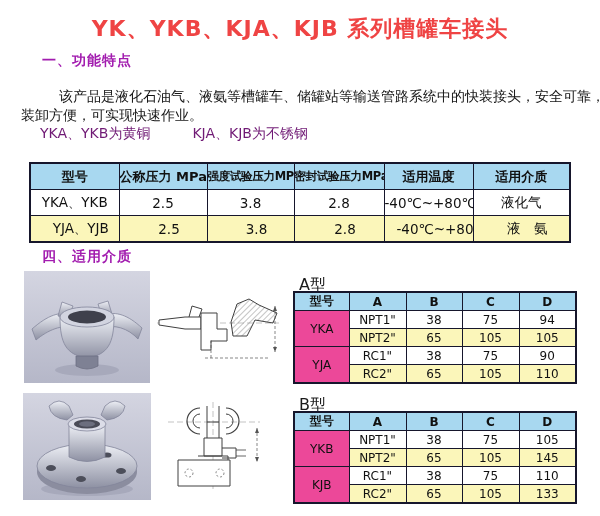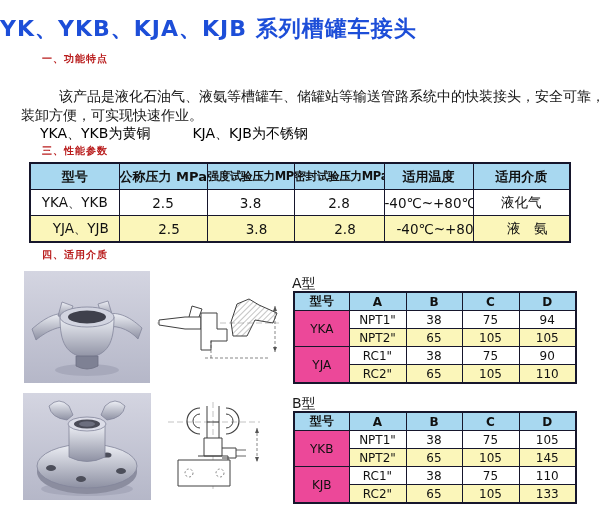--- a/index.html
+++ b/index.html
@@ -1,39 +1,39 @@
 <!DOCTYPE html>
 <html><head>
 <meta charset="utf-8">
 <style>
   html,body{margin:0;padding:0;background:#ffffff;}
   .page{position:relative;width:600px;height:516px;background:#ffffff;overflow:hidden;
         font-family:"DejaVu Sans","Liberation Sans",sans-serif;color:#111;}
-  .page-title{position:absolute;top:14px;left:0;width:100%;
-        font-size:22px;font-weight:bold;letter-spacing:1px;color:#1d4ed8;}
-  .sec-heading{position:absolute;font-size:10px;font-weight:bold;color:#b91c1c;letter-spacing:1px;}
+  .page-title{position:absolute;top:14px;left:0;width:100%;text-align:center;
+        font-size:22px;font-weight:bold;letter-spacing:1px;color:#ef4444;}
+  .sec-heading{position:absolute;font-size:14px;font-weight:bold;color:#a21caf;letter-spacing:1px;}
   #sec-features{left:42px;top:52px;}
   #sec-materials{left:42px;top:108px;}
   #sec-performance{left:42px;top:144px;}
   #sec-dimensions{left:42px;top:248px;}
   .features-par{position:absolute;left:4px;top:70px;width:594px;margin:17px;
         font-size:14px;line-height:19px;text-indent:38px;color:#141414;}
-  .materials-line{position:absolute;left:40px;top:125px;margin:0;font-size:14px;color:#000000;}
+  .materials-line{position:absolute;left:40px;top:125px;margin:0;font-size:14px;color:#701a75;}
 
   table{border-collapse:collapse;table-layout:fixed;}
   th,td{padding:0;text-align:center;vertical-align:middle;overflow:hidden;white-space:nowrap;}
 
   .perf-table{position:absolute;left:29px;top:162px;width:540px;
         border:2px solid #16162c;font-size:13.5px;}
   .perf-table th,.perf-table td{border:1px solid #16162c;height:25px;}
   .perf-table thead th{background:#a8d8f0;font-weight:bold;font-size:13px;}
   .perf-table thead th.hdr-small{font-size:11.5px;letter-spacing:-0.3px;}
   .perf-table tr.row-yellow td{background:#fbf6ba;padding-left:12px;}
 
-  .dim-label{position:absolute;font-size:14px;color:#1a1a1a;}
+  .dim-label{position:absolute;font-size:16px;color:#1a1a1a;margin-left:7px;}
   #label-a{left:292px;top:275px;}
   #label-b{left:292px;top:395px;}
   .dim-table{position:absolute;width:282px;border:2px solid #16162c;font-size:12px;}
   .dim-table th,.dim-table td{border:1px solid #16162c;height:17px;}
   .dim-table thead th{background:#a8d8f0;font-weight:bold;}
   .dim-table tr.row-yellow td{background:#fbf6ba;}
   .dim-table td.model-cell{background:#ec4899;}
   #dim-a{left:293px;top:291px;}
   #dim-b{left:293px;top:411px;}
 
@@ -48,21 +48,20 @@
 
 <div class="page">
 
   <div class="page-title">YK、YKB、KJA、KJB 系列槽罐车接头</div>
 
   <div class="sec-heading" id="sec-features">一、功能特点</div>
   <p class="features-par">该产品是液化石油气、液氨等槽罐车、储罐站等输送管路系统中的快装接头，安全可靠，装卸方便，可实现快速作业。</p>
 
   <p class="materials-line">YKA、YKB为黄铜　　　KJA、KJB为不锈钢</p>
 
-  <div class="sec-heading" id="sec-performance">三、性能参数</div>
 
   <table class="perf-table">
     <colgroup>
       <col style="width:89px">
         <col style="width:88px">
         <col style="width:87px">
       <col style="width:90px">
         <col style="width:89px">
         <col style="width:97px">
     </colgroup>

